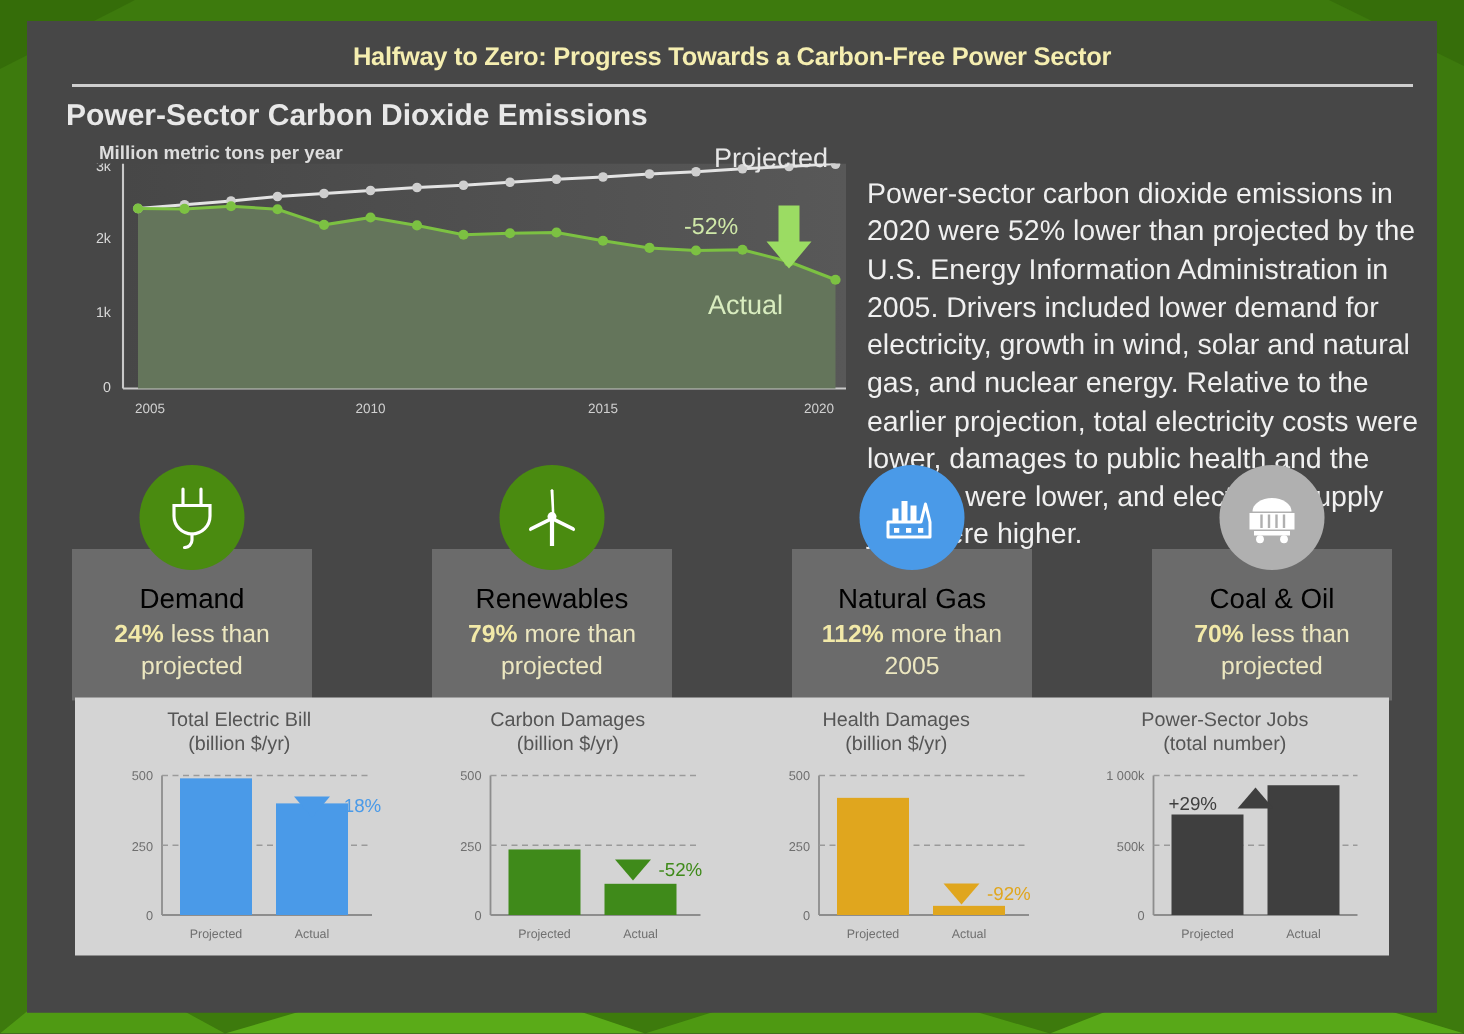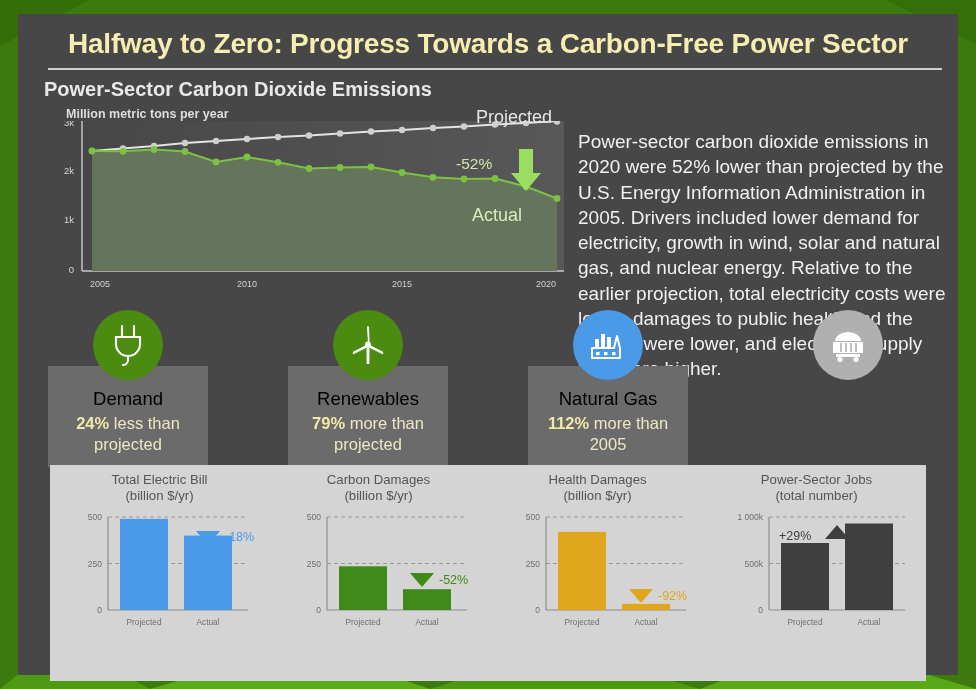--- a/index.html
+++ b/index.html
@@ -18,21 +18,21 @@
     position: absolute;
     left: 18px; top: 14px;
     width: 940px; height: 661px;
     background: #474747;
     z-index: 2;
   }
 
   
   .title {
     color: #f5eeb0;
-    font-size: 28px;
+    font-size: 17px;
     font-weight: bold;
     text-align: center;
     letter-spacing: -0.2px;
     padding: 14px 10px 8px 10px;
   }
   .title-rule {
     height: 2px; background: #cfcfcf;
     margin: 0 16px 0 30px;
   }
   .subtitle {
@@ -78,21 +78,21 @@
     min-height: 96px;
   }
   .card-name { color: #000000; font-size: 18.5px; line-height: 1.2; }
   .card-stat { color: #f2e9a8; font-size: 16.5px; line-height: 1.25; margin-top: 3px; }
   .card-stat b { font-weight: bold; }
   .card-stat span.lt { color: #ece7c0; font-weight: normal; }
 
   
   .barpanel {
     position: absolute; left: 32px; top: 451px;
-    width: 876px; height: 216px;
+    width: 876px; height: 172px;
     background: #d4d4d4;
     display: flex;
   }
   .barchart { flex: 1; position: relative; padding-top: 7px; }
   .bc-title {
     text-align: center; color: #555555;
     font-size: 13.2px; line-height: 1.18;
   }
   .bc-svg { position: absolute; left: 0; top: 44px; }
 
@@ -274,20 +274,26 @@
           <circle cx="13" cy="33.5" r="2.6"></circle>
           <circle cx="29" cy="33.5" r="2.6"></circle>
           <g stroke="#b0b0b0" stroke-width="1.6">
             <line x1="14" y1="17" x2="14" y2="26"></line>
             <line x1="19" y1="17" x2="19" y2="26"></line>
             <line x1="24" y1="17" x2="24" y2="26"></line>
             <line x1="29" y1="17" x2="29" y2="26"></line>
           </g>
         </svg>
       </div>
+      <div class="card-box">
+        <div class="card-name">Coal &amp; Oil</div>
+        <div class="card-stat">
+          <b>70%</b><span class="lt"> less than projected</span>
+        </div>
+      </div>
     </div>
   </div>
 
   <div class="barpanel">
 
     <div class="barchart">
       <div class="bc-title">
         <span>Total Electric Bill</span><br>
         <span>(billion $/yr)</span>
       </div>

